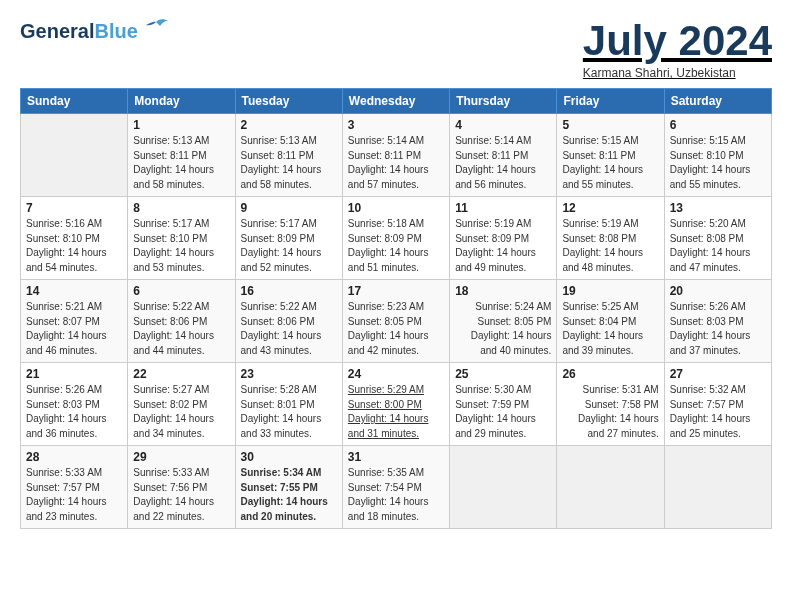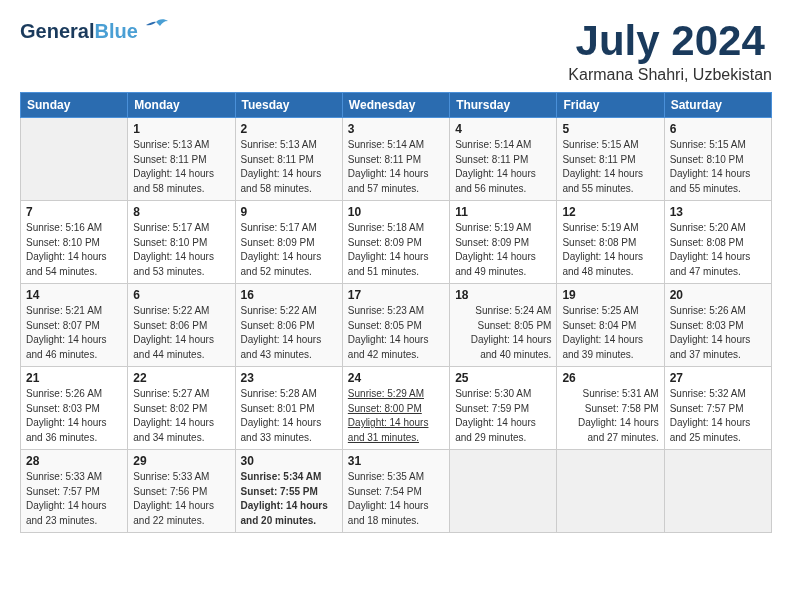--- a/index.html
+++ b/index.html
@@ -22,30 +22,31 @@
       justify-content: space-between;
       align-items: flex-start;
       margin-bottom: 8px;
     }
     .logo {
       display: flex;
       flex-direction: column;
       align-items: flex-start;
     }
     .title-block {
-      text-align: center;
+      text-align: left;
+      text-decoration: underline;
     }
     .main-title {
       font-size: 42px;
       font-weight: bold;
       color: #1a3a5c;
       line-height: 1.1;
     }
     .subtitle {
-      font-size: 16px;
+      font-size: 12px;
       color: #333;
       margin-top: 2px;
     }
     table {
       width: 100%;
       border-collapse: collapse;
       flex: 1;
     }
     thead tr th {
       background-color: #2b6cb0;

